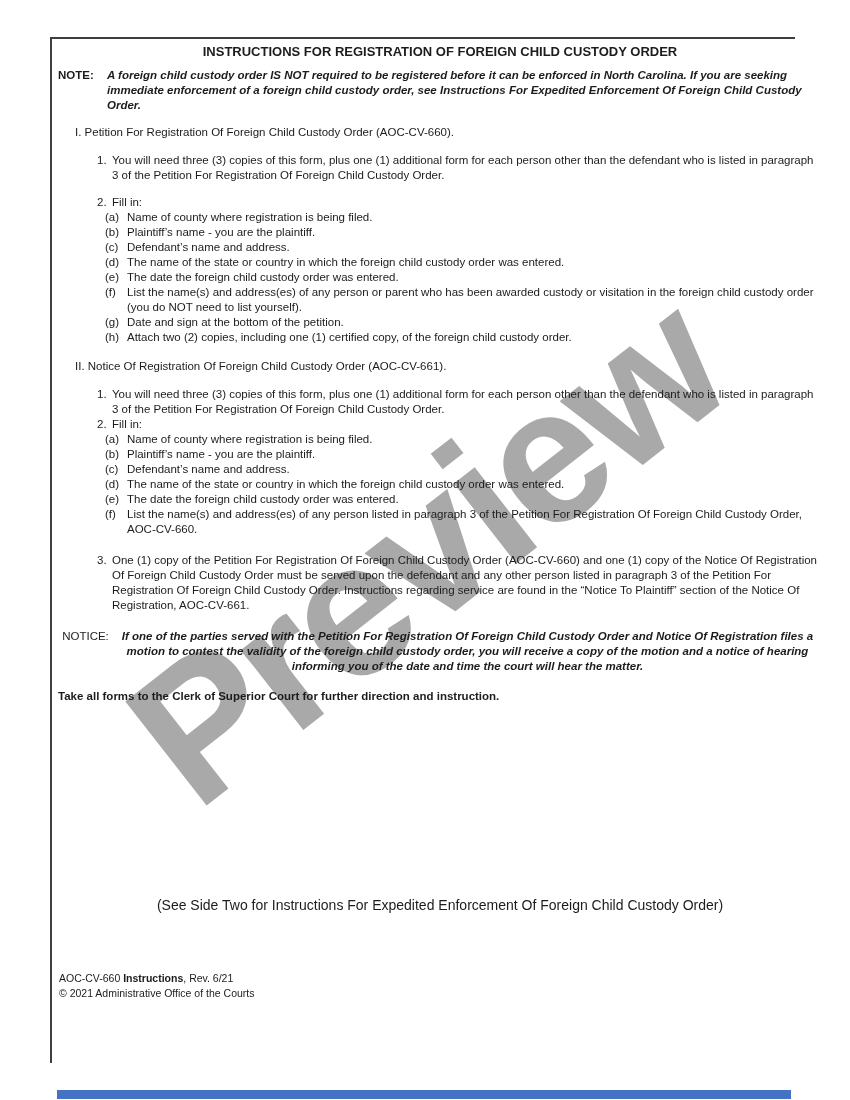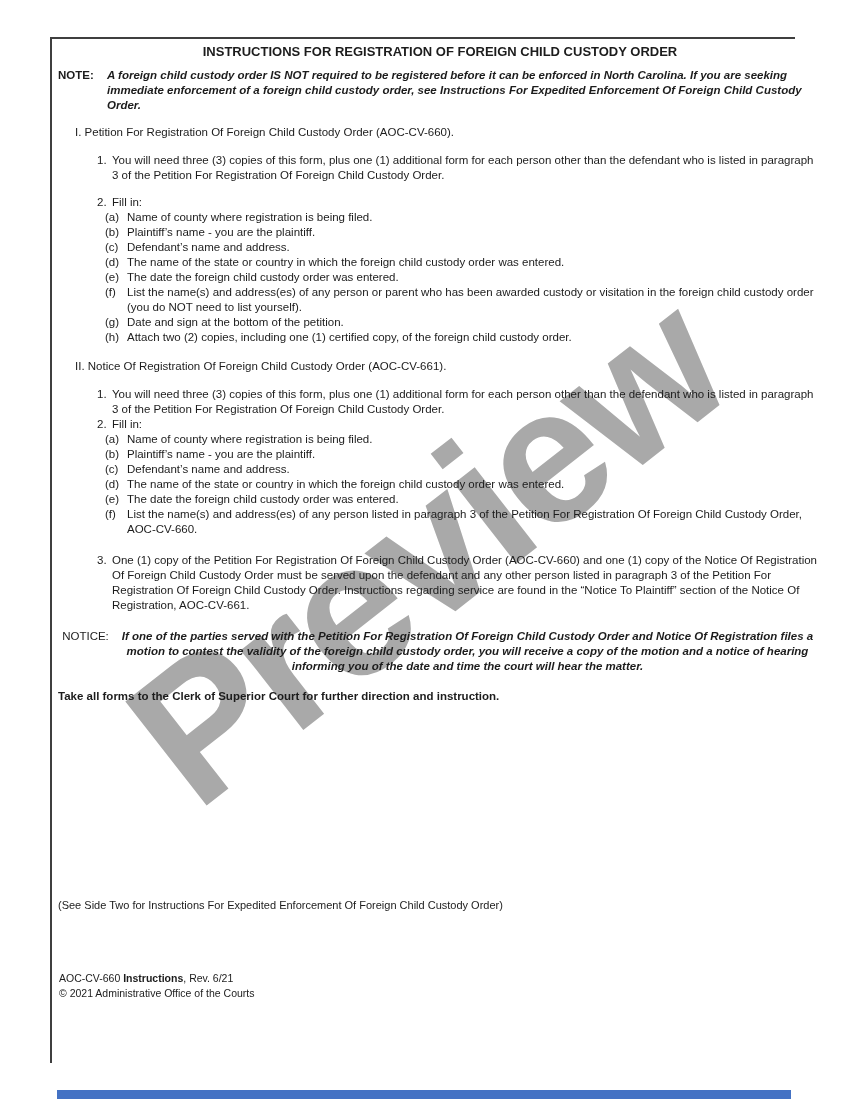--- a/index.html
+++ b/index.html
@@ -40,21 +40,21 @@
   .mb14 { margin-bottom:14px; }
   .mb16 { margin-bottom:16px; }
 
   .notice-row { display:flex; margin-bottom:15px; }
   .notice-label { font-weight:normal; width:55px; flex-shrink:0;text-align:center; }
   .notice-text { font-weight:bold; font-style:italic;text-align:center; }
   .notice-para2 { margin-left:55px; font-weight:bold; font-style:italic; margin-bottom:14px; }
 
   .closing { font-weight:bold; }
 
-  .side-note { text-align:left; margin-top:194px; font-size:11px; }
+  .side-note { text-align:center; margin-top:194px; font-size:14px; }
 
   .footer { margin-top:58px; margin-left:1px; font-size:10.5px; line-height:15px; }
   .footer .bold { font-weight:bold; }
 
   .bottom-bar { position:absolute; left:57px; top:1090px; width:734px; height:9px; z-index:2; }
 </style>
 </head>
 <body>
 
 <div class="page">

